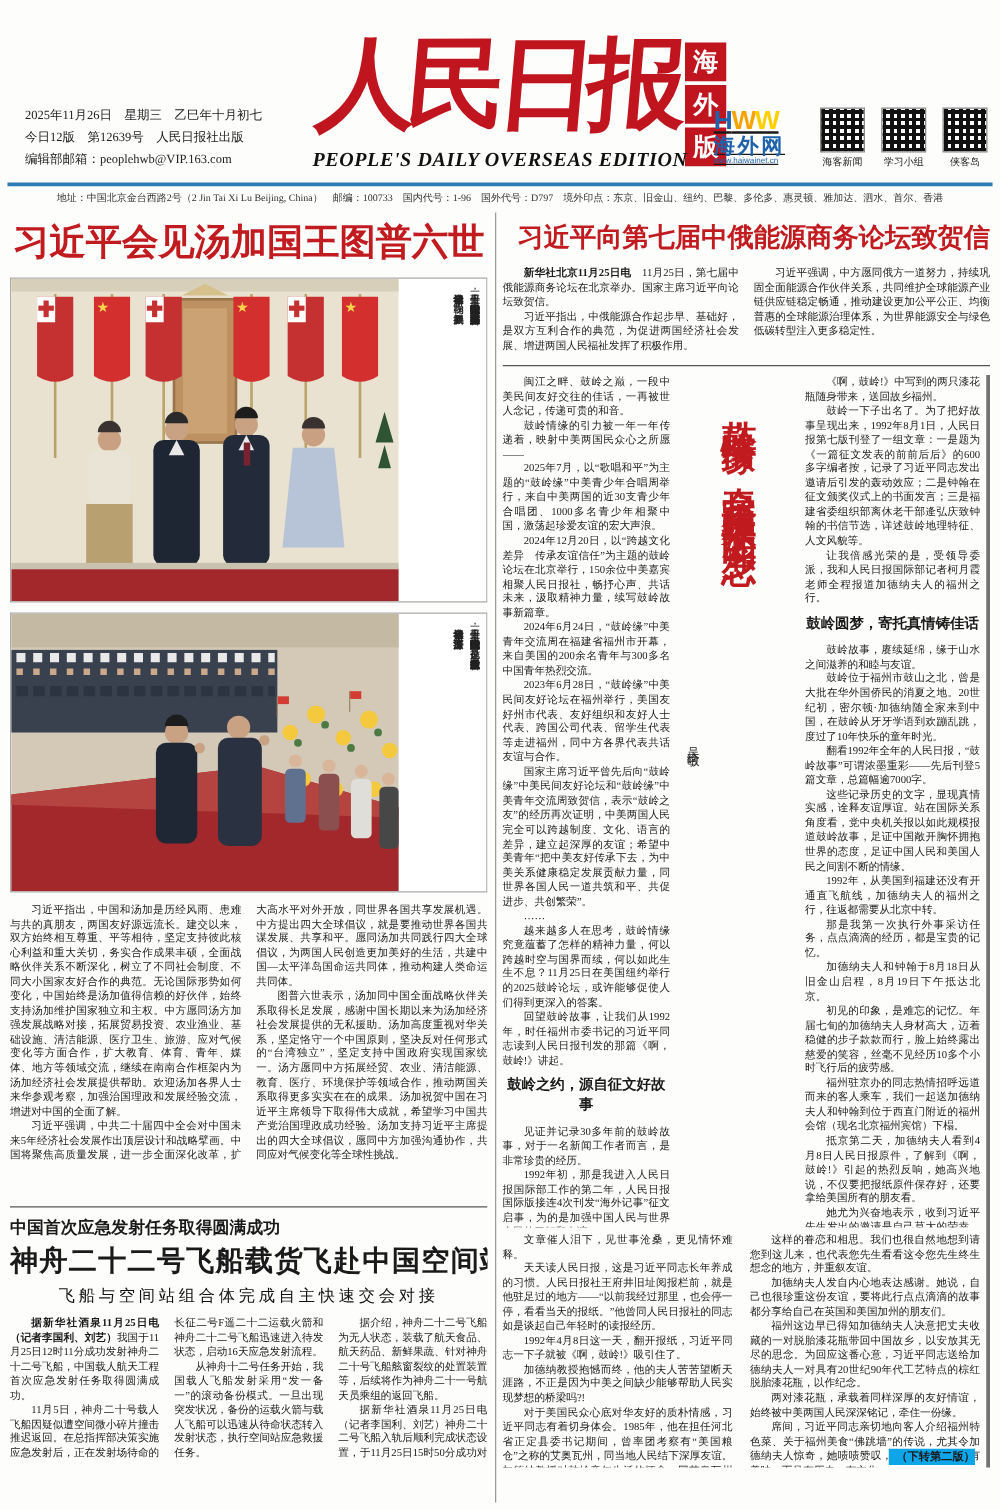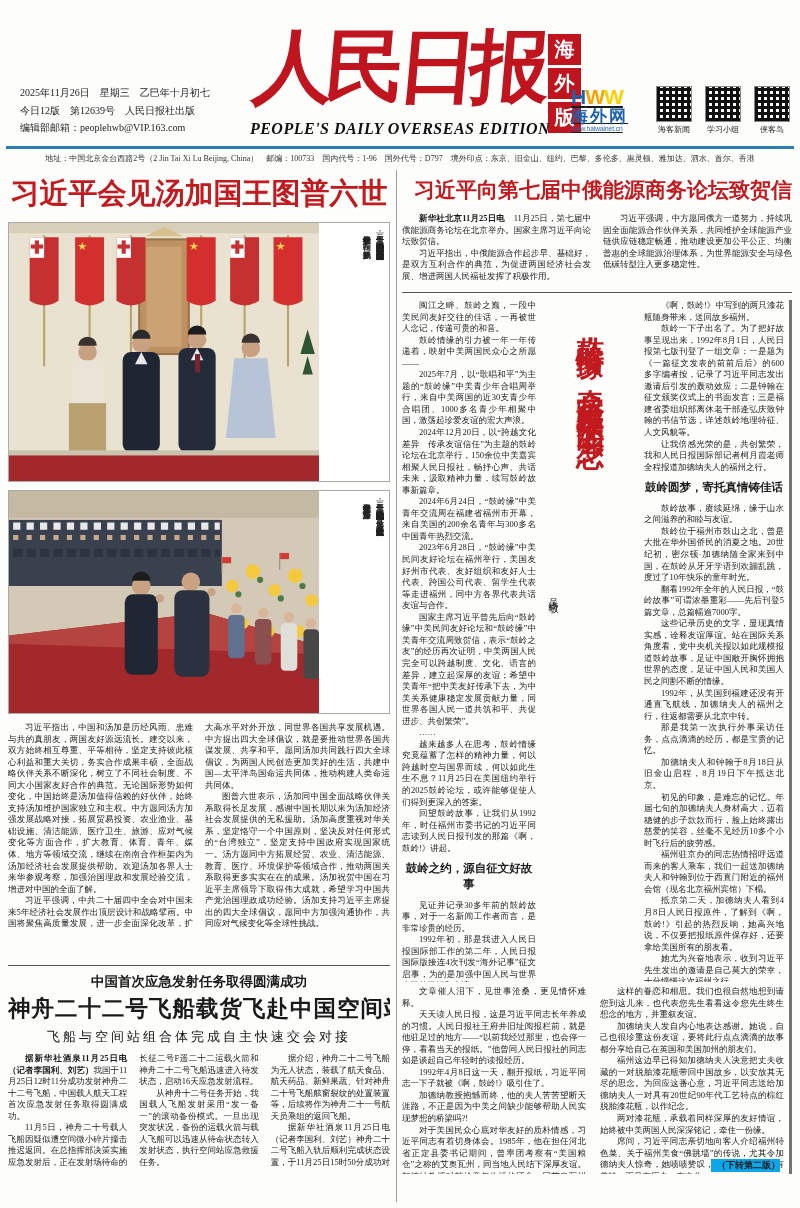--- a/index.html
+++ b/index.html
@@ -49,21 +49,21 @@
       color:#222;overflow:hidden;}
   .v-caption .byline{font-weight:bold;margin-left:4px;display:block;}
   
   .para{margin:0;text-indent:2em;text-align:justify;}
   .dateline{font-weight:bold;}
   .article-2col{column-count:2;column-gap:12px;font-size:8.5px;line-height:1.36;overflow:hidden;}
   .tonga-body{height:236px;margin-top:8px;}
   .energy-body{height:72px;}
   .rule{border:none;border-top:1px solid #555;margin:7px 0;}
   
-  .sz-kicker{text-align:center;font-weight:bold;font-size:13.5px;margin:6px 0 2px 0;}
+  .sz-kicker{font-weight:bold;font-size:13.5px;margin:6px 0 2px 0;}
   .sz-headline{text-align:center;font-weight:900;font-size:22.5px;margin:2px 0;
       font-family:"Liberation Sans","DejaVu Sans",sans-serif;letter-spacing:1px;white-space:nowrap;}
   .sz-subhead{text-align:center;font-size:13px;letter-spacing:3px;margin:4px 0 7px 0;color:#111;}
   .sz-body{column-count:3;column-gap:12px;font-size:8.5px;line-height:1.36;height:120px;overflow:hidden;}
   
   .guling{position:relative;border-right:3px solid #737373;padding-right:5px;}
   .guling-top{display:flex;gap:8px;height:682px;overflow:hidden;}
   .gl-col{font-size:8.5px;line-height:1.36;overflow:hidden;}
   .gl-colA{width:134px;}
   .gl-colB{width:150px;flex:1;}
@@ -325,21 +325,21 @@
               </div>
           </div>
           <div class="gl-mid">
             <div class="v-headline">鼓岭情缘，牵起跨越太平洋的『乡恋』</div>
             <div class="v-author">吴绮敏</div>
           </div>
           <div class="gl-col gl-colB">
             <div>
                 <p class="para">《啊，鼓岭!》中写到的两只漆花瓶随身带来，送回故乡福州。</p>
                 <p class="para">鼓岭一下子出名了。为了把好故事呈现出来，1992年8月1日，人民日报第七版刊登了一组文章：一是题为《一篇征文发表的前前后后》的600多字编者按，记录了习近平同志发出邀请后引发的轰动效应；二是钟翰在征文颁奖仪式上的书面发言；三是福建省委组织部离休老干部逄弘庆致钟翰的书信节选，详述鼓岭地理特征、人文风貌等。</p>
-                <p class="para">让我倍感光荣的是，共创繁荣，我和人民日报国际部记者柯月霞老师全程报道加德纳夫人的福州之行。</p>
+                <p class="para">让我倍感光荣的是，受领导委派，我和人民日报国际部记者柯月霞老师全程报道加德纳夫人的福州之行。</p>
               </div>
             <h4 class="col-subhead">鼓岭圆梦，寄托真情铸佳话</h4>
             <div>
                 <p class="para">鼓岭故事，赓续延绵，缘于山水之间滋养的和睦与友谊。</p>
                 <p class="para">鼓岭位于福州市鼓山之北，曾是大批在华外国侨民的消夏之地。20世纪初，密尔顿·加德纳随全家来到中国，在鼓岭从牙牙学语到欢蹦乱跳，度过了10年快乐的童年时光。</p>
                 <p class="para">翻看1992年全年的人民日报，“鼓岭故事”可谓浓墨重彩——先后刊登5篇文章，总篇幅逾7000字。</p>
                 <p class="para">这些记录历史的文字，显现真情实感，诠释友谊厚谊。站在国际关系角度看，党中央机关报以如此规模报道鼓岭故事，足证中国敞开胸怀拥抱世界的态度，足证中国人民和美国人民之间割不断的情缘。</p>
                 <p class="para">1992年，从美国到福建还没有开通直飞航线，加德纳夫人的福州之行，往返都需要从北京中转。</p>
                 <p class="para">那是我第一次执行外事采访任务，点点滴滴的经历，都是宝贵的记忆。</p>
                 <p class="para">加德纳夫人和钟翰于8月18日从旧金山启程，8月19日下午抵达北京。</p>

